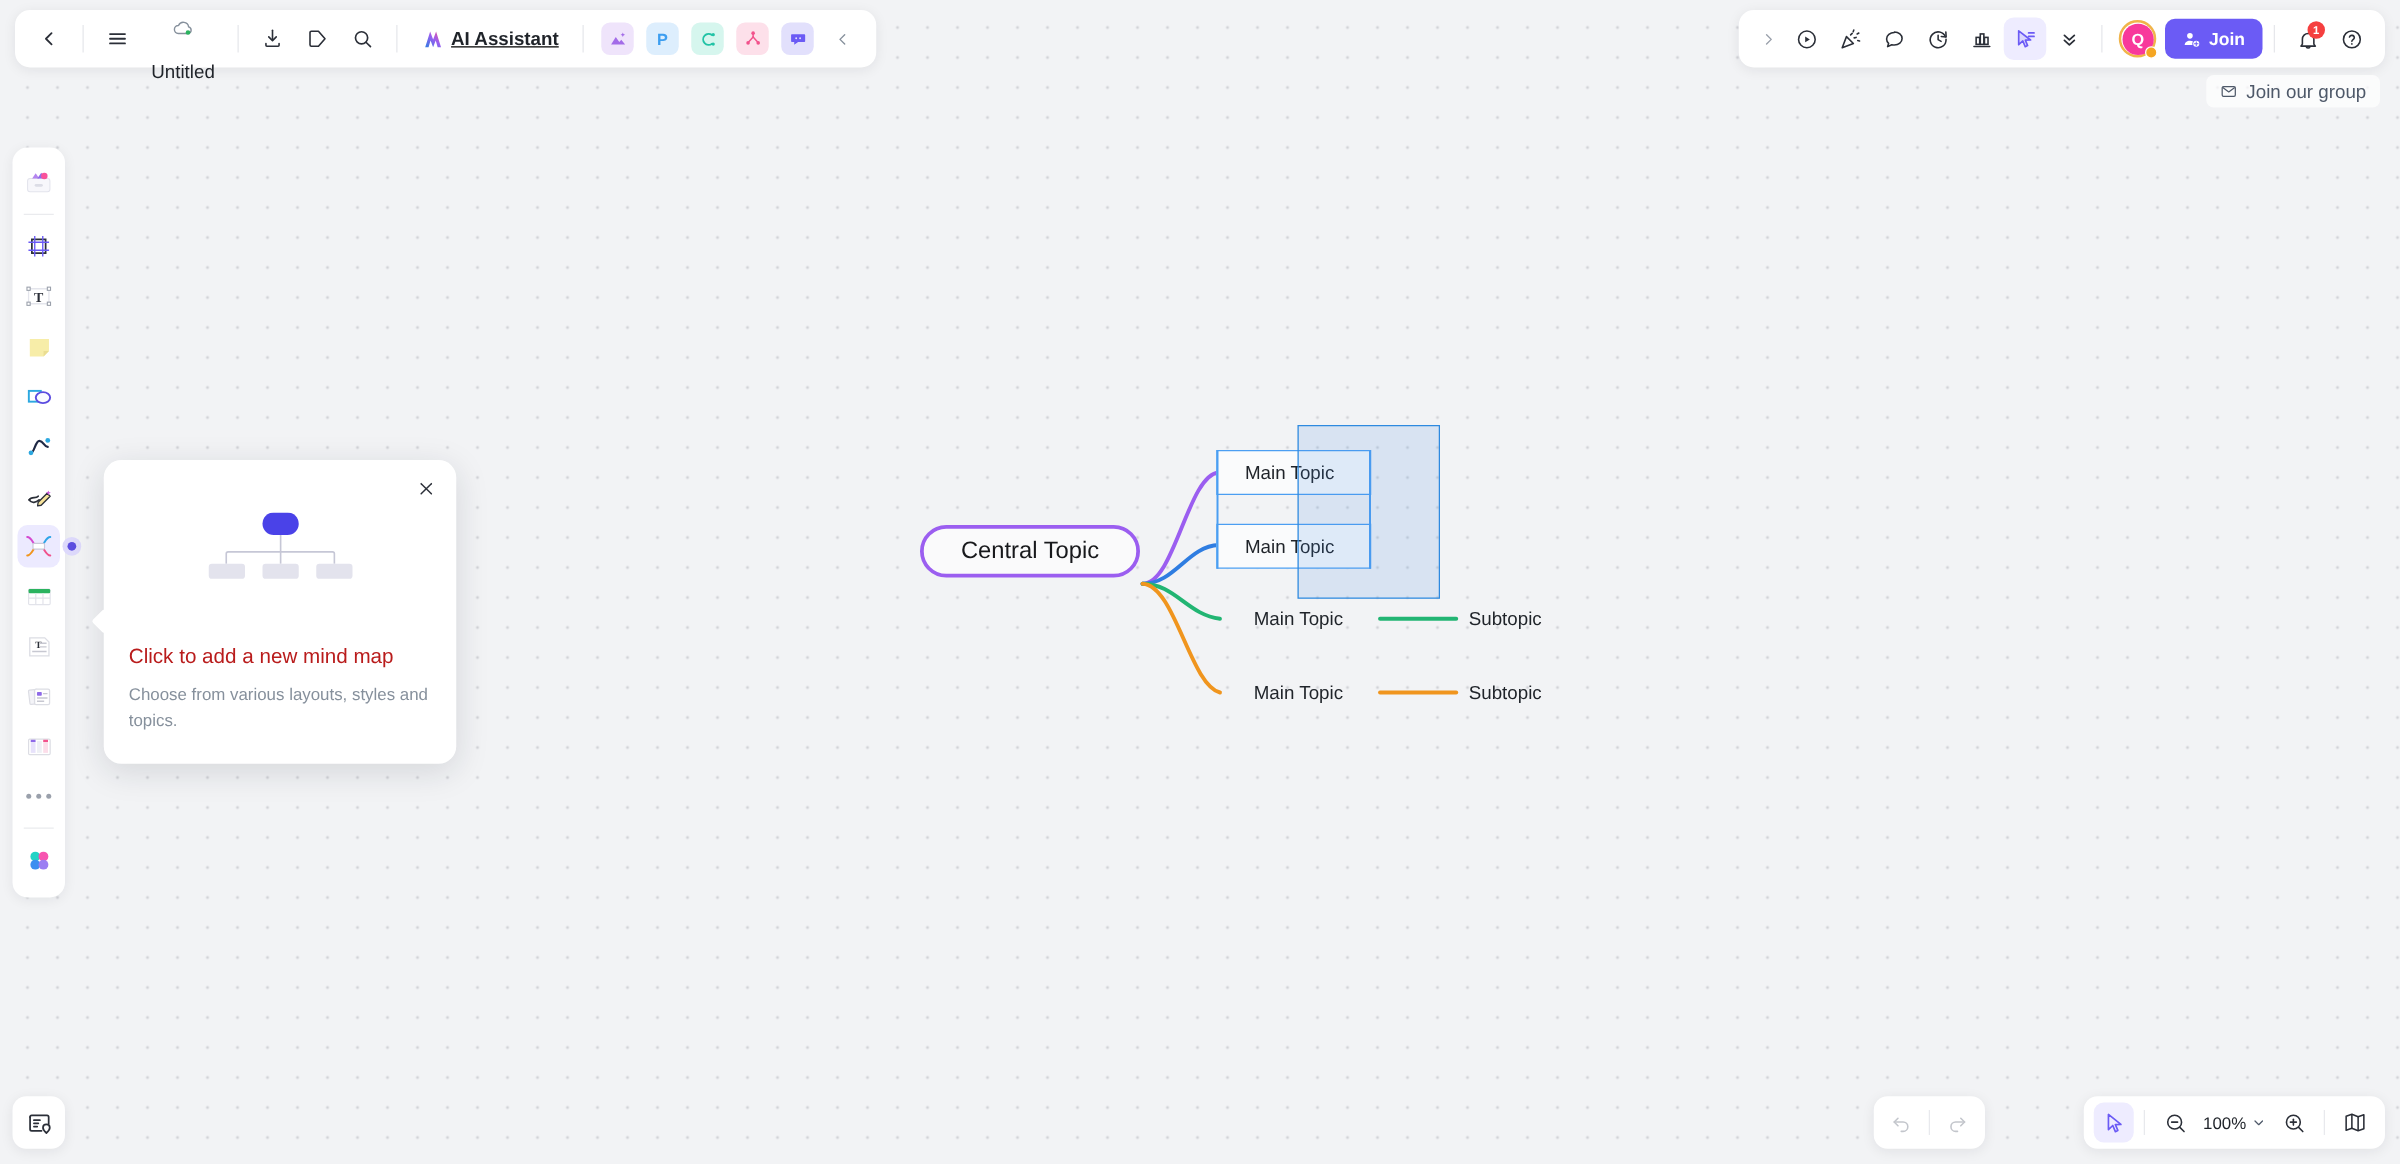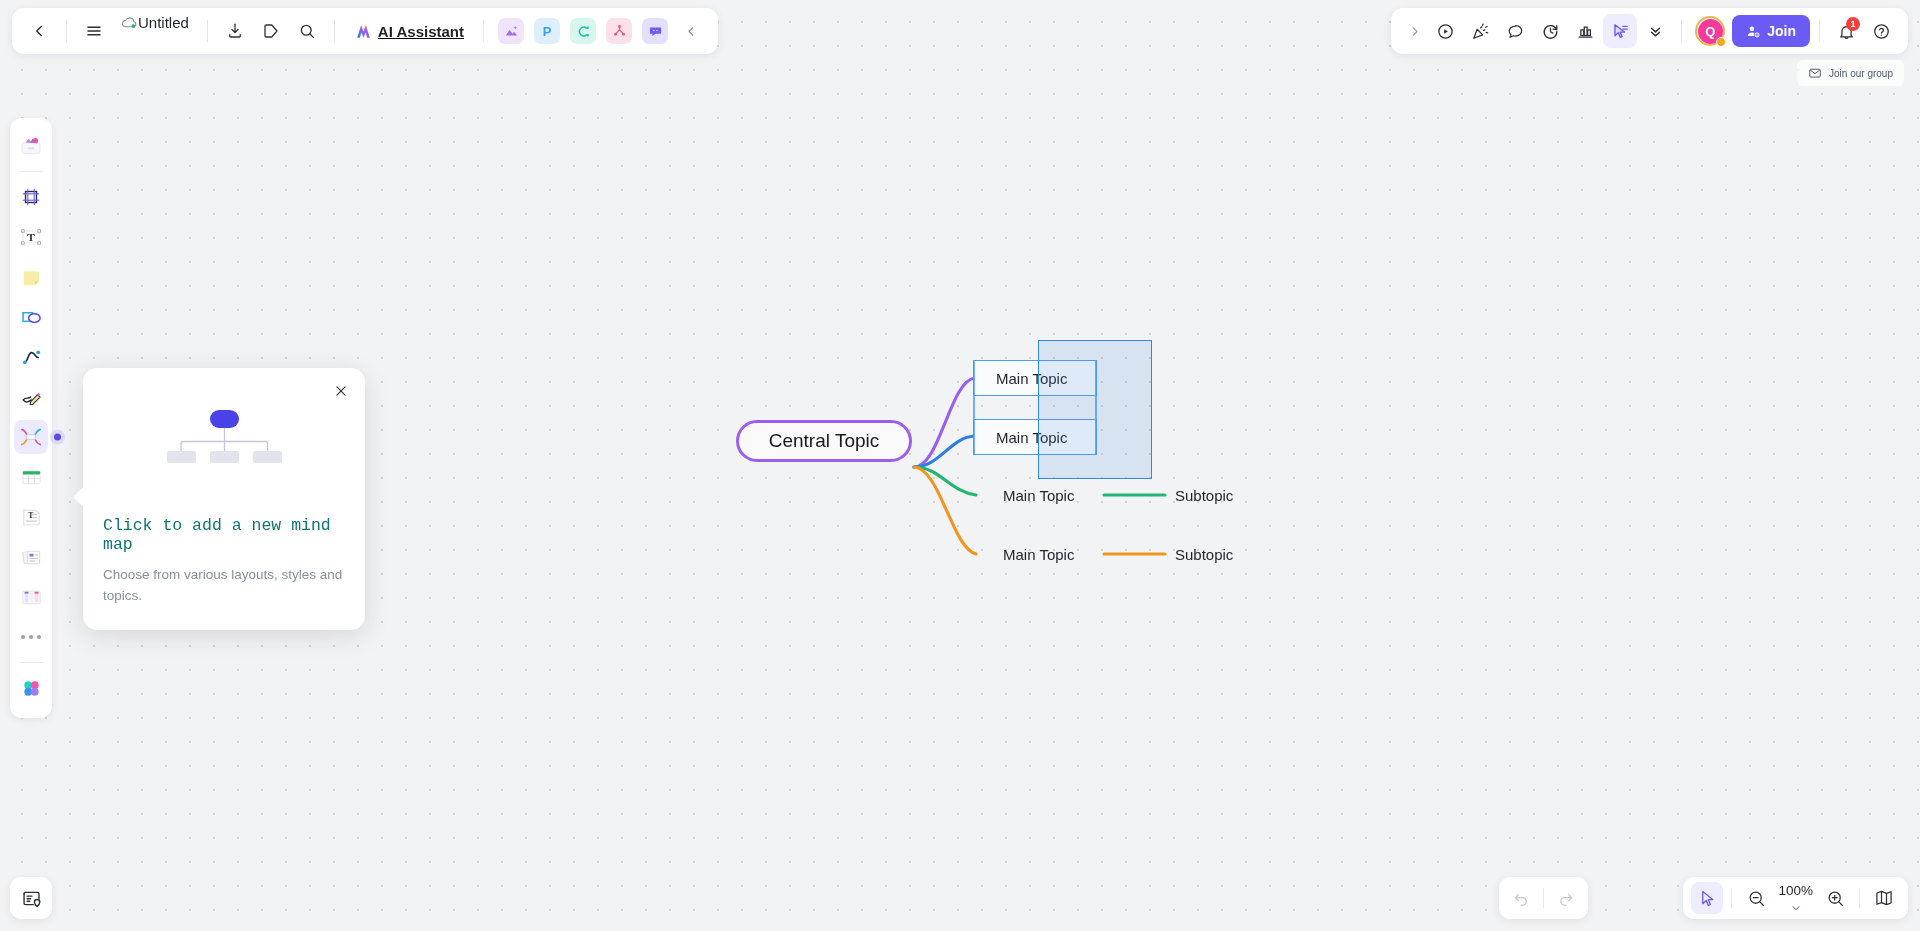--- a/index.html
+++ b/index.html
@@ -29,22 +29,22 @@
     padding: 0 10px;
     gap: 2px;
   }
   .tb-btn {
     width: 34px; height: 34px;
     display: flex; align-items: center; justify-content: center;
     border-radius: 7px; cursor: pointer; color: #2b2f38;
   }
   .tb-sep { width: 1px; height: 22px; background: #e6e7eb; margin: 0 8px; }
   .doc-title {
-    display: flex; align-items: flex-start; gap: 0;
-    padding: 0 8px; height: 34px; border-radius: 7px; cursor: pointer;
+    display: flex; align-items: center; gap: 18px;
+    padding: 0 8px; height: 34px; border-radius: 7px; cursor: pointer; flex-direction: column;
   }
   .doc-title-text { font-size: 15px; color: #1f2329; white-space: nowrap; }
   .ai-assistant {
     display: flex; align-items: center; gap: 5px;
     padding: 0 9px; height: 34px; border-radius: 7px; cursor: pointer; text-decoration: underline;
   }
   .ai-text { font-size: 15px; color: #1f2329; font-weight: 600; white-space: nowrap; }
   .app-icon {
     width: 26px; height: 26px; border-radius: 7px;
     display: flex; align-items: center; justify-content: center;
@@ -99,21 +99,21 @@
     display: flex; align-items: center; justify-content: center;
     line-height: 1;
   }
 
   
   .join-group {
     position: absolute; right: 16px; top: 60px;
     display: flex; align-items: center; gap: 7px;
     height: 26px; padding: 0 11px;
     background: rgba(255,255,255,0.7); border-radius: 6px;
-    font-size: 10px; color: #4e5969; cursor: pointer; white-space: nowrap;
+    font-size: 15px; color: #4e5969; cursor: pointer; white-space: nowrap;
   }
 
   
   .sidebar {
     position: absolute; left: 10px; top: 118px;
     width: 42px;
     background: #ffffff;
     border-radius: 12px;
     box-shadow: 0 2px 10px rgba(20,25,40,0.07);
     padding: 8px 0 10px 0;
@@ -166,21 +166,20 @@
     width: 32px; height: 32px; border-radius: 8px; cursor: pointer;
     display: flex; align-items: center; justify-content: center; color: #2b2f38;
   }
   .bz-btn.active { background: #eeecff; color: #6b5bf5; }
   .bz-btn.disabled { color: #c3c6cc; cursor: default; }
   .bz-sep { width: 1px; height: 20px; background: #e8e9ed; margin: 0 6px; }
   .zoom-level {
     display: flex; align-items: center; gap: 4px;
     font-size: 13.5px; color: #1f2329; padding: 0 4px; cursor: pointer;
     white-space: nowrap;
-    flex-direction: column;
   }
 
   
   .popup-card {
     position: absolute; left: 83px; top: 368px;
     width: 282px;
     background: #fff;
     border-radius: 14px;
     box-shadow: 0 6px 26px rgba(22,28,45,0.13);
     padding: 16px 20px 24px 20px;
@@ -190,21 +189,21 @@
     width: 14px; height: 14px; background: #fff;
     transform: rotate(45deg); border-radius: 2px;
   }
   .popup-close {
     position: absolute; right: 13px; top: 12px;
     width: 22px; height: 22px; border-radius: 5px;
     display: flex; align-items: center; justify-content: center;
     cursor: pointer; color: #2b2f38;
   }
   .popup-illus { display: flex; justify-content: center; margin: 26px 0 48px 0; }
-  .popup-title { font-size: 16.5px; color: #0f766e; font-weight: 400; margin-bottom: 11px; font-family: Liberation Mono, monospace; }
+  .popup-title { font-size: 16.5px; color: #b91c1c; font-weight: 400; margin-bottom: 11px; }
   .popup-desc { font-size: 13.5px; color: #86909c; line-height: 1.52; }
 
   
   .canvas-layer { position: absolute; inset: 0; }
   .mm-node {
     position: absolute;
     display: flex; align-items: center; justify-content: center;
     font-size: 15px; color: #1f2329; white-space: nowrap;
   }
   .mm-central {

